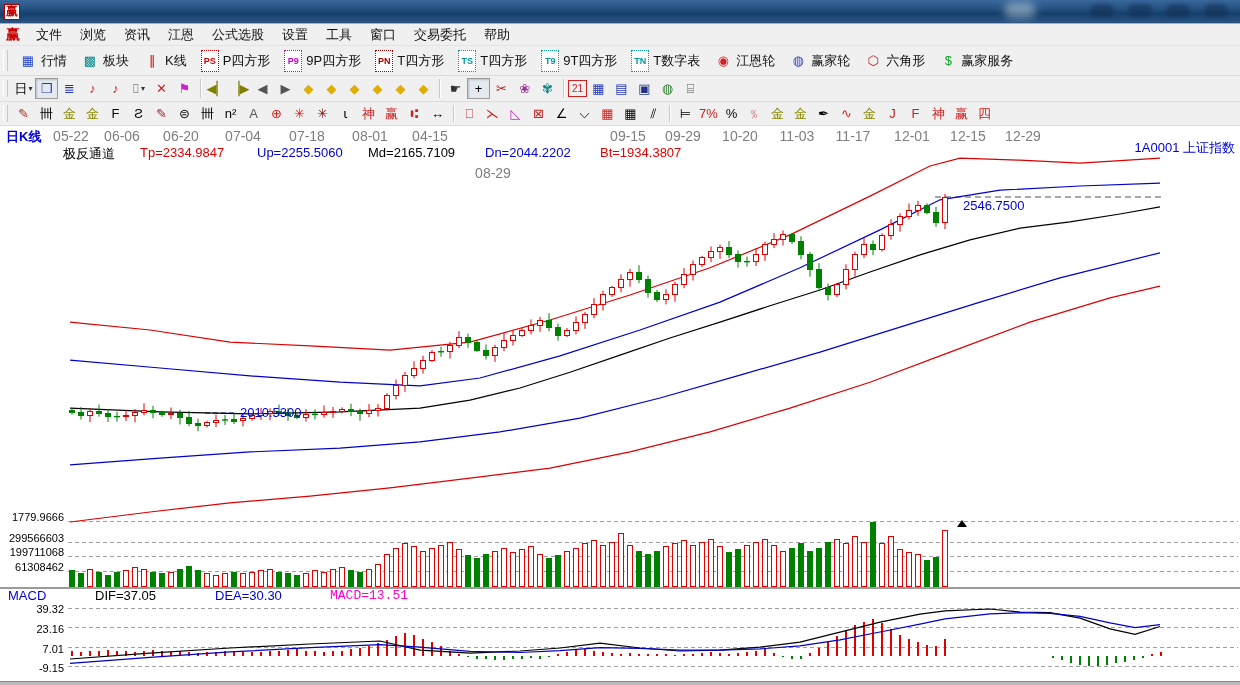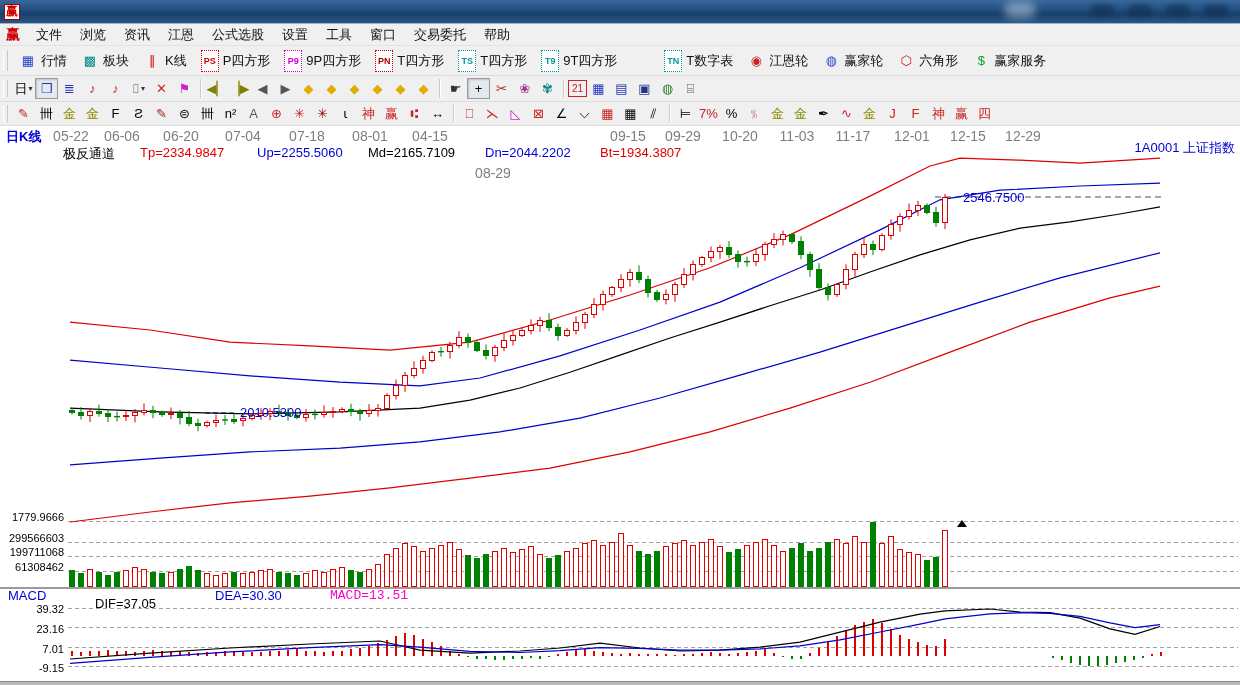--- a/index.html
+++ b/index.html
@@ -102,21 +102,21 @@
       </span>
       <span class="t1item">
         <span class="t1badge" style="color: rgb(0, 153, 153); border-color: rgb(0, 153, 153);">TS</span>
         <span>T四方形</span>
       </span>
       <span class="t1item">
         <span class="t1badge" style="color: rgb(0, 153, 153); border-color: rgb(0, 153, 153);">T9</span>
         <span>9T四方形</span>
       </span>
       <span class="t1item">
-        <span class="t1badge" style="color: rgb(0, 153, 153); border-color: rgb(0, 153, 153); margin-left: 33px;">TN</span>
+        <span class="t1badge" style="color: rgb(0, 153, 153); border-color: rgb(0, 153, 153);">TN</span>
         <span>T数字表</span>
       </span>
       <span class="t1item">
         <span class="t1icon" style="color: rgb(204, 34, 34);">◉</span>
         <span>江恩轮</span>
       </span>
       <span class="t1item">
         <span class="t1icon" style="color: rgb(34, 51, 204);">◍</span>
         <span>赢家轮</span>
       </span>
@@ -756,33 +756,33 @@
 
     <span class="lbl black" style="left:63px;top:19px;">极反通道</span>
     <span class="lbl red" style="left:140px;top:19px;">Tp=2334.9847</span>
     <span class="lbl blue" style="left:257px;top:19px;">Up=2255.5060</span>
     <span class="lbl black" style="left:368px;top:19px;">Md=2165.7109</span>
     <span class="lbl blue" style="left:485px;top:19px;">Dn=2044.2202</span>
     <span class="lbl red" style="left:600px;top:19px;">Bt=1934.3807</span>
 
     <span class="lbl blue" style="right:5px;top:13px;">1A0001 上证指数</span>
 
-    <span class="lbl blue" style="left:963px;top:64px;">2546.7500</span>
+    <span class="lbl blue" style="left:963px;top:72px;">2546.7500</span>
     <span class="lbl blue" style="left:240px;top:279px;">2010.5300</span>
 
     <span class="axislbl" style="left:2px;top:385px;">1779.9666</span>
 
     <div id="volume-axis">
         <span class="axislbl" style="left: 2px; top: 405.5px;">299566603</span>
         <span class="axislbl" style="left: 2px; top: 420px;">199711068</span>
         <span class="axislbl" style="left: 2px; top: 435px;">61308462</span>
       </div>
 
     <span class="lbl blue" style="left:8px;top:462px;">MACD</span>
-    <span class="lbl black" style="left:95px;top:462px;margin-top:8px;">DIF=37.05</span>
+    <span class="lbl black" style="left:95px;top:462px;">DIF=37.05</span>
     <span class="lbl blue" style="left:215px;top:462px;">DEA=30.30</span>
     <span class="lbl magenta" style="left:330px;top:462px;font-family:Liberation Mono, monospace;">MACD=13.51</span>
 
     <div id="macd-axis">
         <span class="axislbl" style="left: 2px; top: 477px;">39.32</span>
         <span class="axislbl" style="left: 2px; top: 497px;">23.16</span>
         <span class="axislbl" style="left: 2px; top: 516.5px;">7.01</span>
         <span class="axislbl" style="left: 2px; top: 536px;">-9.15</span>
       </div>
   </div>

